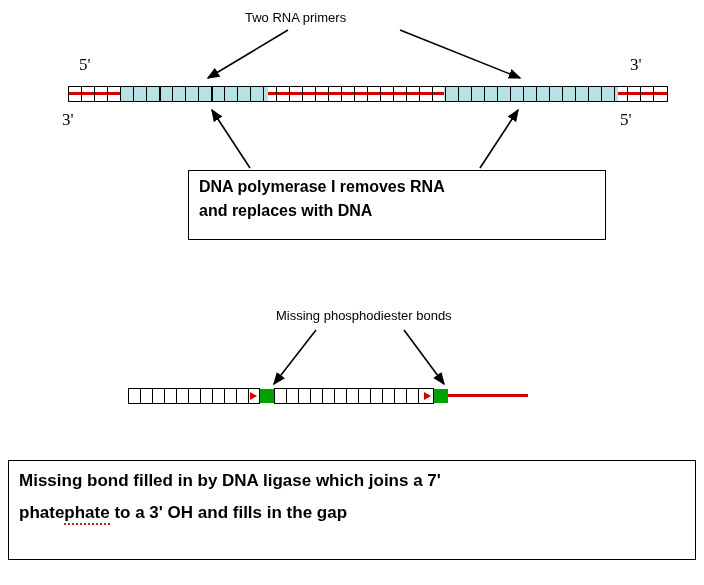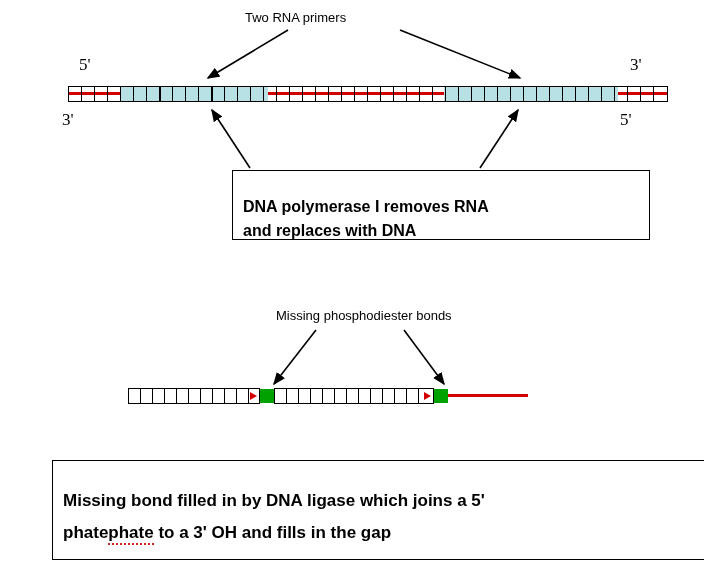--- a/index.html
+++ b/index.html
@@ -95,22 +95,21 @@
     border-bottom: 4px solid transparent;
     border-left: 7px solid #d40000;
   }
 
   
   .callout {
     position: absolute;
     border: 1px solid #000;
     background: #ffffff;
     box-sizing: border-box;
-    padding: 24px 10px;
-    margin-left: 44px;
+    padding: 4px 10px;
   }
   .callout-line {
     font-weight: bold;
     font-size: 16px;
     line-height: 24px;
     white-space: nowrap;
   }
   .callout-big .callout-line {
     font-size: 17px;
     line-height: 32px;
@@ -245,21 +244,21 @@
     <div class="tick" style="left:218px"></div>
     <div class="tick" style="left:230px"></div>
     <div class="tick" style="left:242px"></div>
     <div class="tick" style="left:254px"></div>
     <div class="tick" style="left:266px"></div>
     <div class="tick" style="left:278px"></div>
     <div class="tick" style="left:290px"></div>
   </div>
 
   <div class="callout callout-big" style="left:8px; top:460px; width:688px; height:100px;">
-    <div class="callout-line">Missing bond filled in by DNA ligase which joins a 5'</div>
+    <div class="callout-line">Missing bond filled in by DNA ligase which joins a 7'</div>
     <div class="callout-line"><span>phate</span><span class="squiggle">phate</span><span> to a 3' OH and fills in the gap</span></div>
   </div>
 
   <svg class="arrows">
     <defs>
       <marker id="ah" markerWidth="9" markerHeight="9" refX="7" refY="3.2" orient="auto">
         <path d="M0,0 L8,3.2 L0,6.4 z" fill="#000"></path>
       </marker>
     </defs>
 

